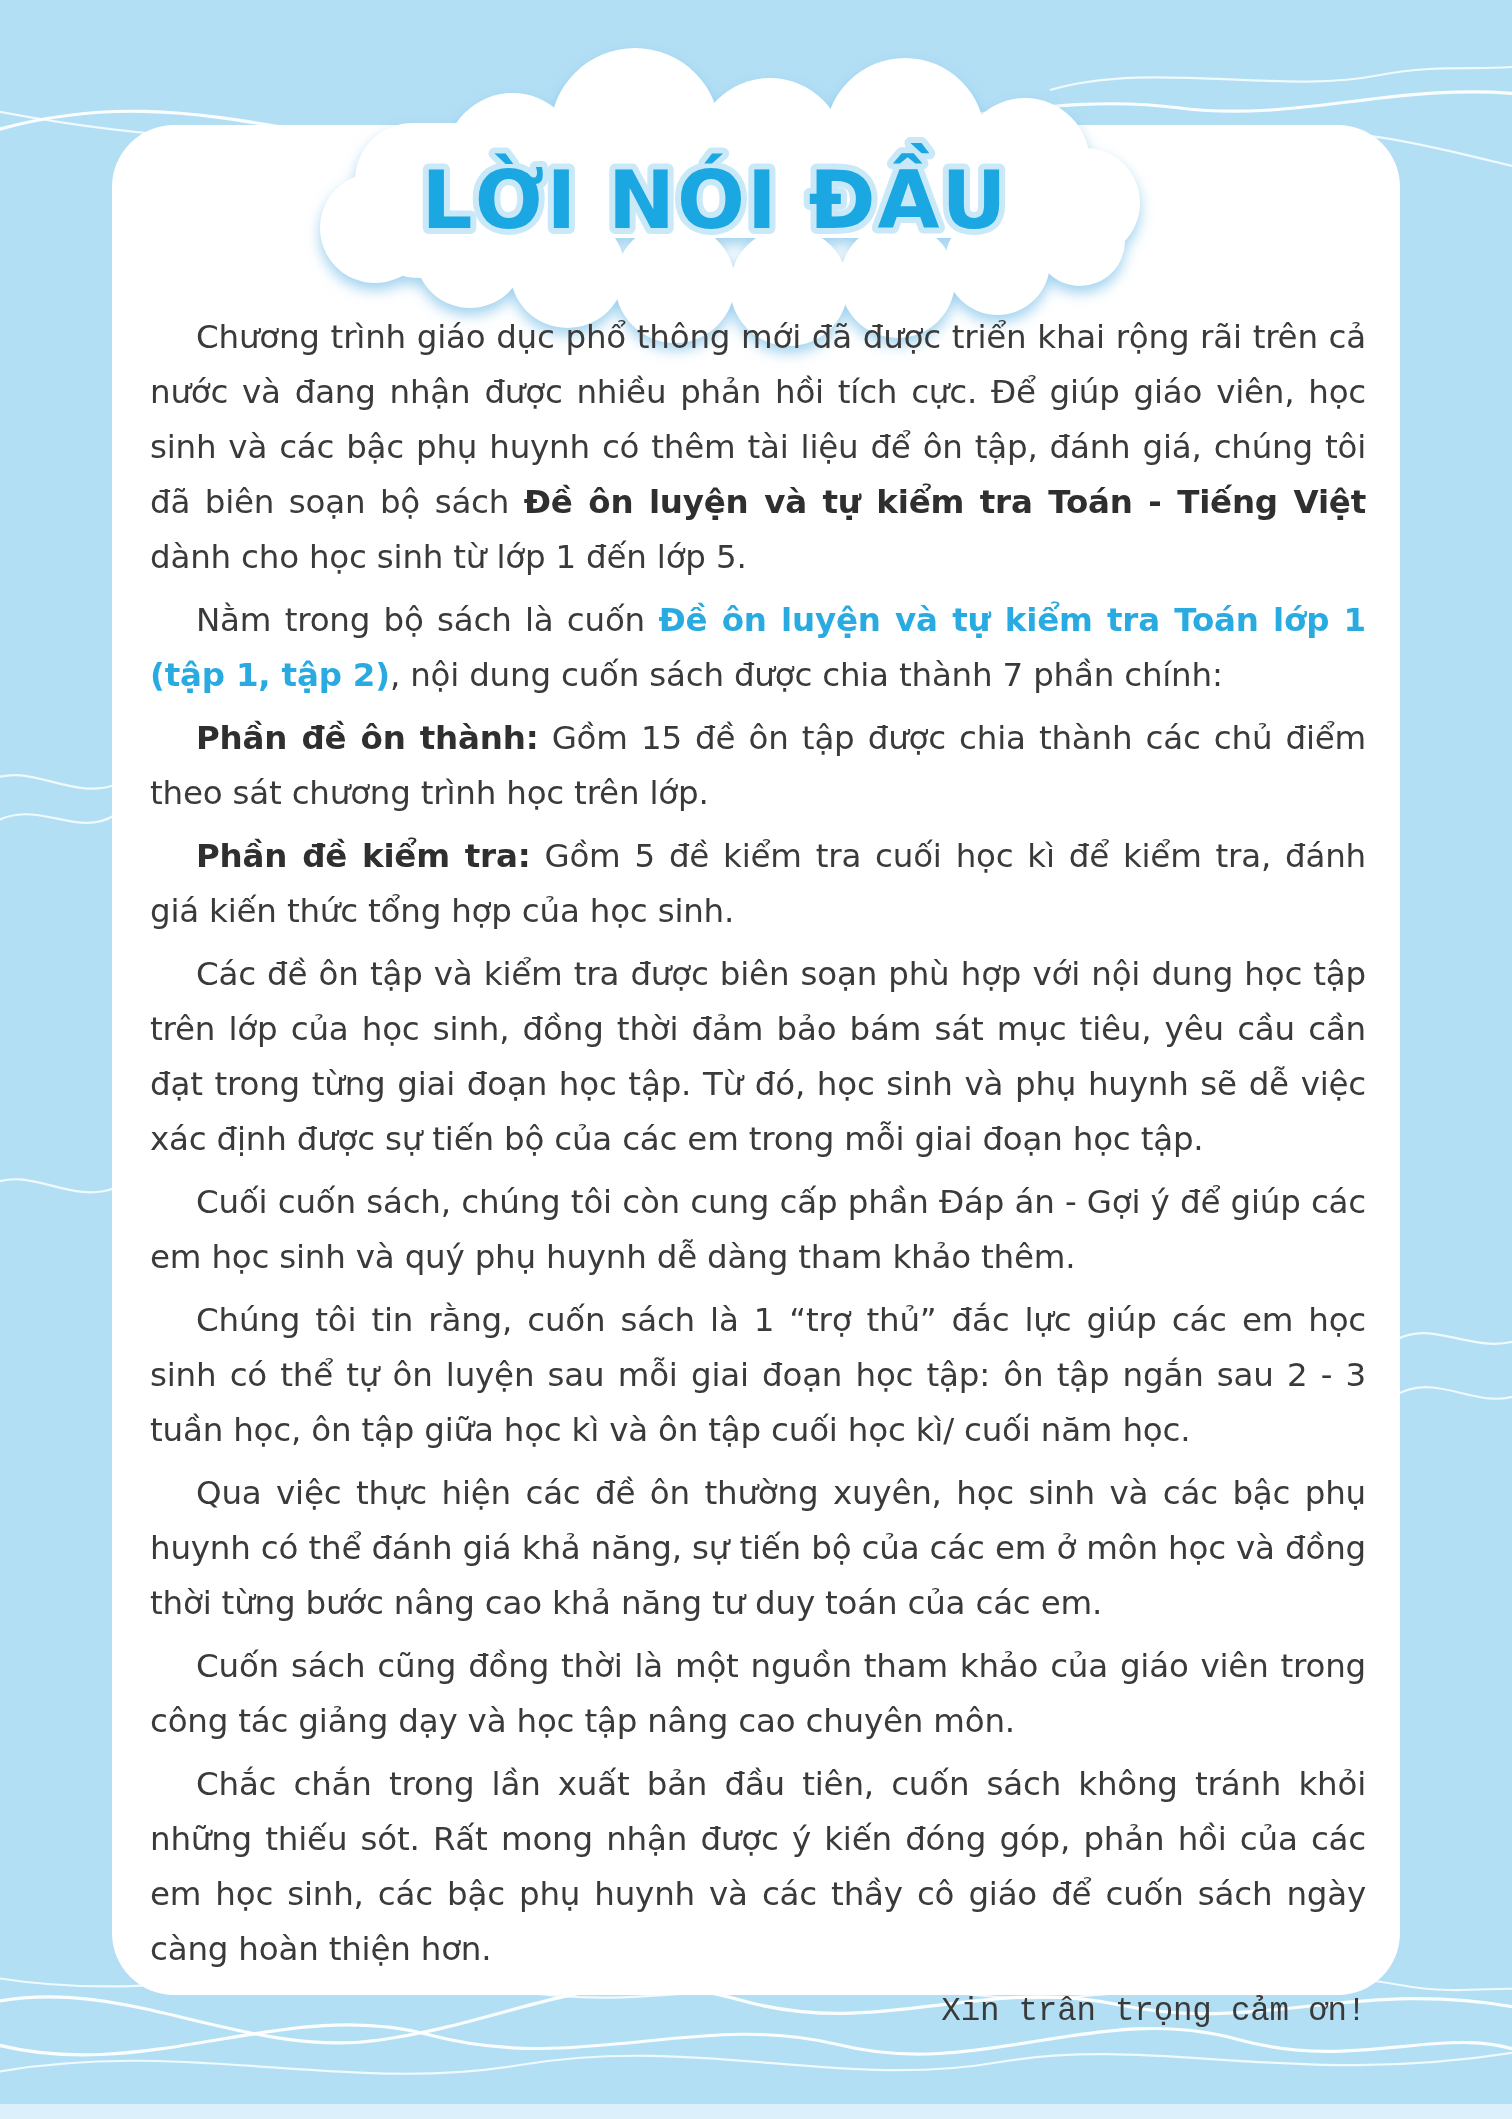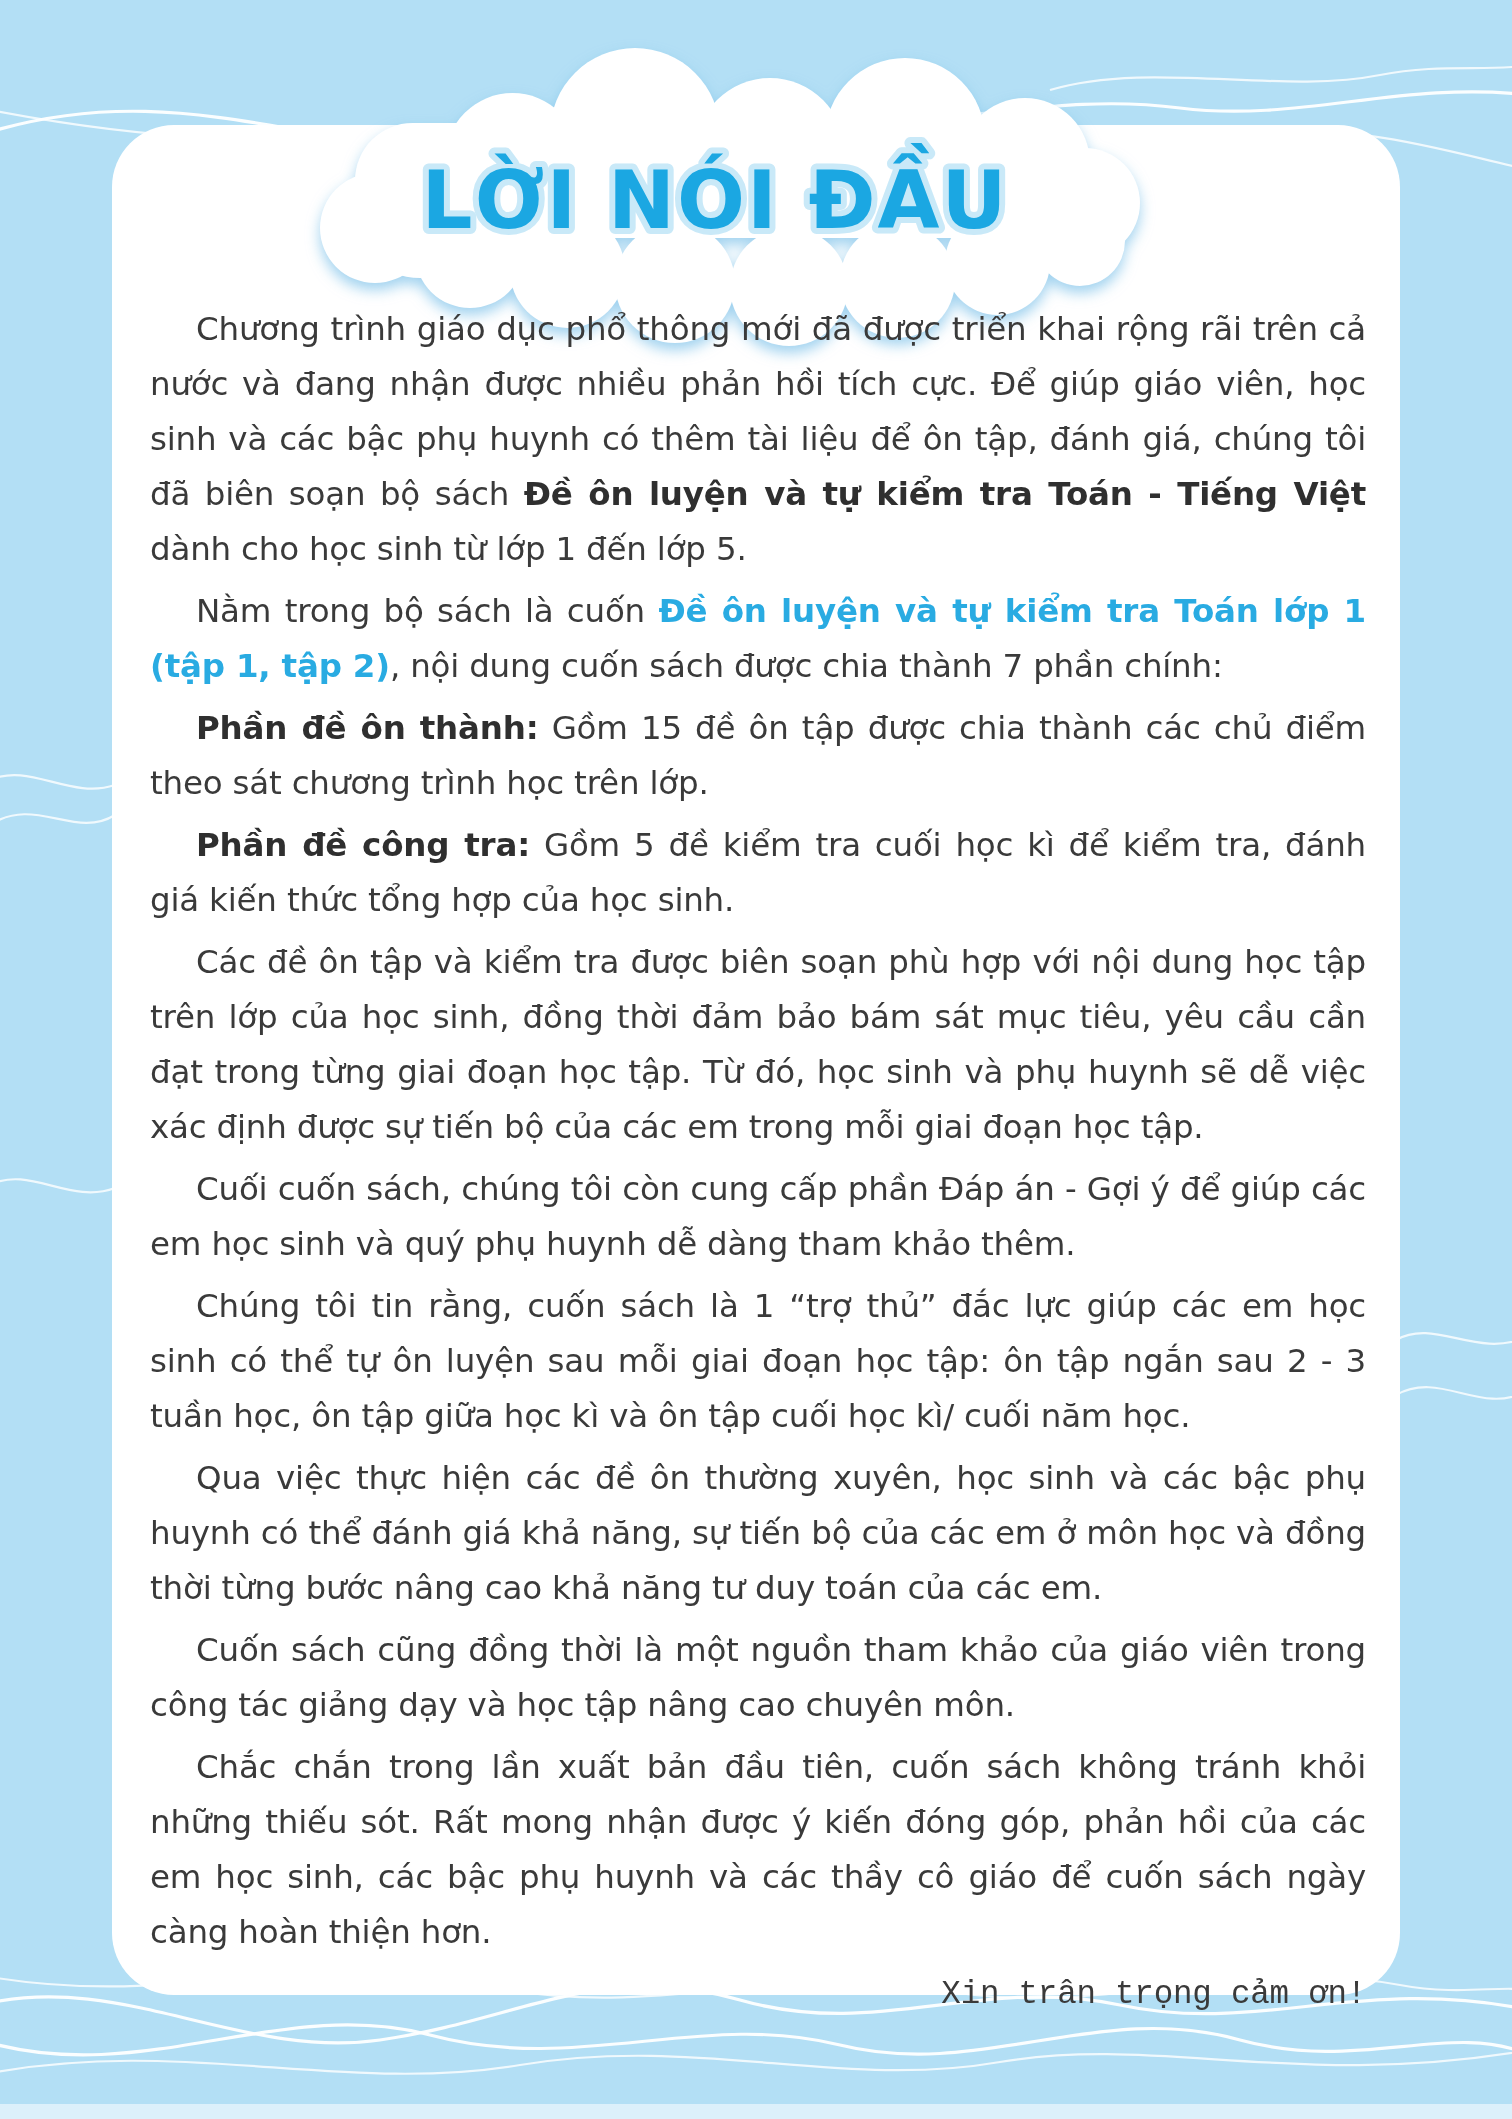--- a/index.html
+++ b/index.html
@@ -25,21 +25,21 @@
   .cloud .blob{position:absolute;background:#ffffff;border-radius:50%;}
   .cloud .base{position:absolute;background:#ffffff;border-radius:60px;}
   .cloud-title{position:absolute;left:295px;top:38px;width:850px;height:240px;z-index:3;}
 
   
   .body-text{
     position:absolute;left:150px;top:302px;width:1216px;z-index:2;
     font-size:32.5px;line-height:55px;color:#3a3a3a;text-align:justify;
     letter-spacing:-0.2px;
   }
-  .body-text p{margin:0 0 7px 0;text-indent:46px;}
+  .body-text p{margin:8px 0 7px 0;text-indent:46px;}
   .body-text p.closing{text-align:right;text-indent:0;margin-top:6px;font-family:Liberation Mono, monospace;}
   .seg.bold{font-weight:bold;color:#2f2f2f;}
   .seg.blue{color:var(--accent,#29abe2);}
 
   .bottom-strip{position:absolute;left:0;bottom:0;width:1512px;height:15px;
                 background:#dcf0fb;z-index:0;}
 </style>
 </head>
 <body>
 
@@ -86,21 +86,21 @@
 </div>
 
 <svg class="cloud-title" viewBox="0 0 850 240" xmlns="http://www.w3.org/2000/svg">
   <text x="420" y="190" text-anchor="middle" font-family="DejaVu Sans, Liberation Sans, sans-serif" font-size="80" font-weight="bold" letter-spacing="2" fill="#1ba7e2" stroke="#c9e9f8" stroke-width="12" paint-order="stroke" stroke-linejoin="round">LỜI NÓI ĐẦU</text>
 </svg>
 
 <div class="body-text" id="body-text">
     <p><span class="seg">Chương trình giáo dục phổ thông mới đã được triển khai rộng rãi trên cả nước và đang nhận được nhiều phản hồi tích cực. Để giúp giáo viên, học sinh và các bậc phụ huynh có thêm tài liệu để ôn tập, đánh giá, chúng tôi đã biên soạn bộ sách </span><span class="seg bold">Đề ôn luyện và tự kiểm tra Toán - Tiếng Việt</span><span class="seg"> dành cho học sinh từ lớp 1 đến lớp 5.</span></p>
     <p><span class="seg">Nằm trong bộ sách là cuốn </span><span class="seg bold blue">Đề ôn luyện và tự kiểm tra Toán lớp 1 (tập 1, tập 2)</span><span class="seg">, nội dung cuốn sách được chia thành 7 phần chính:</span></p>
     <p><span class="seg bold">Phần đề ôn thành:</span><span class="seg"> Gồm 15 đề ôn tập được chia thành các chủ điểm theo sát chương trình học trên lớp.</span></p>
-    <p><span class="seg bold">Phần đề công tra:</span><span class="seg"> Gồm 5 đề kiểm tra cuối học kì để kiểm tra, đánh giá kiến thức tổng hợp của học sinh.</span></p>
+    <p><span class="seg bold">Phần đề kiểm tra:</span><span class="seg"> Gồm 5 đề kiểm tra cuối học kì để kiểm tra, đánh giá kiến thức tổng hợp của học sinh.</span></p>
     <p><span class="seg">Các đề ôn tập và kiểm tra được biên soạn phù hợp với nội dung học tập trên lớp của học sinh, đồng thời đảm bảo bám sát mục tiêu, yêu cầu cần đạt trong từng giai đoạn học tập. Từ đó, học sinh và phụ huynh sẽ dễ việc xác định được sự tiến bộ của các em trong mỗi giai đoạn học tập.</span></p>
     <p><span class="seg">Cuối cuốn sách, chúng tôi còn cung cấp phần Đáp án - Gợi ý để giúp các em học sinh và quý phụ huynh dễ dàng tham khảo thêm.</span></p>
     <p><span class="seg">Chúng tôi tin rằng, cuốn sách là 1 “trợ thủ” đắc lực giúp các em học sinh có thể tự ôn luyện sau mỗi giai đoạn học tập: ôn tập ngắn sau 2 - 3 tuần học, ôn tập giữa học kì và ôn tập cuối học kì/ cuối năm học.</span></p>
     <p><span class="seg">Qua việc thực hiện các đề ôn thường xuyên, học sinh và các bậc phụ huynh có thể đánh giá khả năng, sự tiến bộ của các em ở môn học và đồng thời từng bước nâng cao khả năng tư duy toán của các em.</span></p>
     <p><span class="seg">Cuốn sách cũng đồng thời là một nguồn tham khảo của giáo viên trong công tác giảng dạy và học tập nâng cao chuyên môn.</span></p>
     <p><span class="seg">Chắc chắn trong lần xuất bản đầu tiên, cuốn sách không tránh khỏi những thiếu sót. Rất mong nhận được ý kiến đóng góp, phản hồi của các em học sinh, các bậc phụ huynh và các thầy cô giáo để cuốn sách ngày càng hoàn thiện hơn.</span></p>
     <p class="closing">Xin trân trọng cảm ơn!</p>
   </div>
 
 </body></html>

